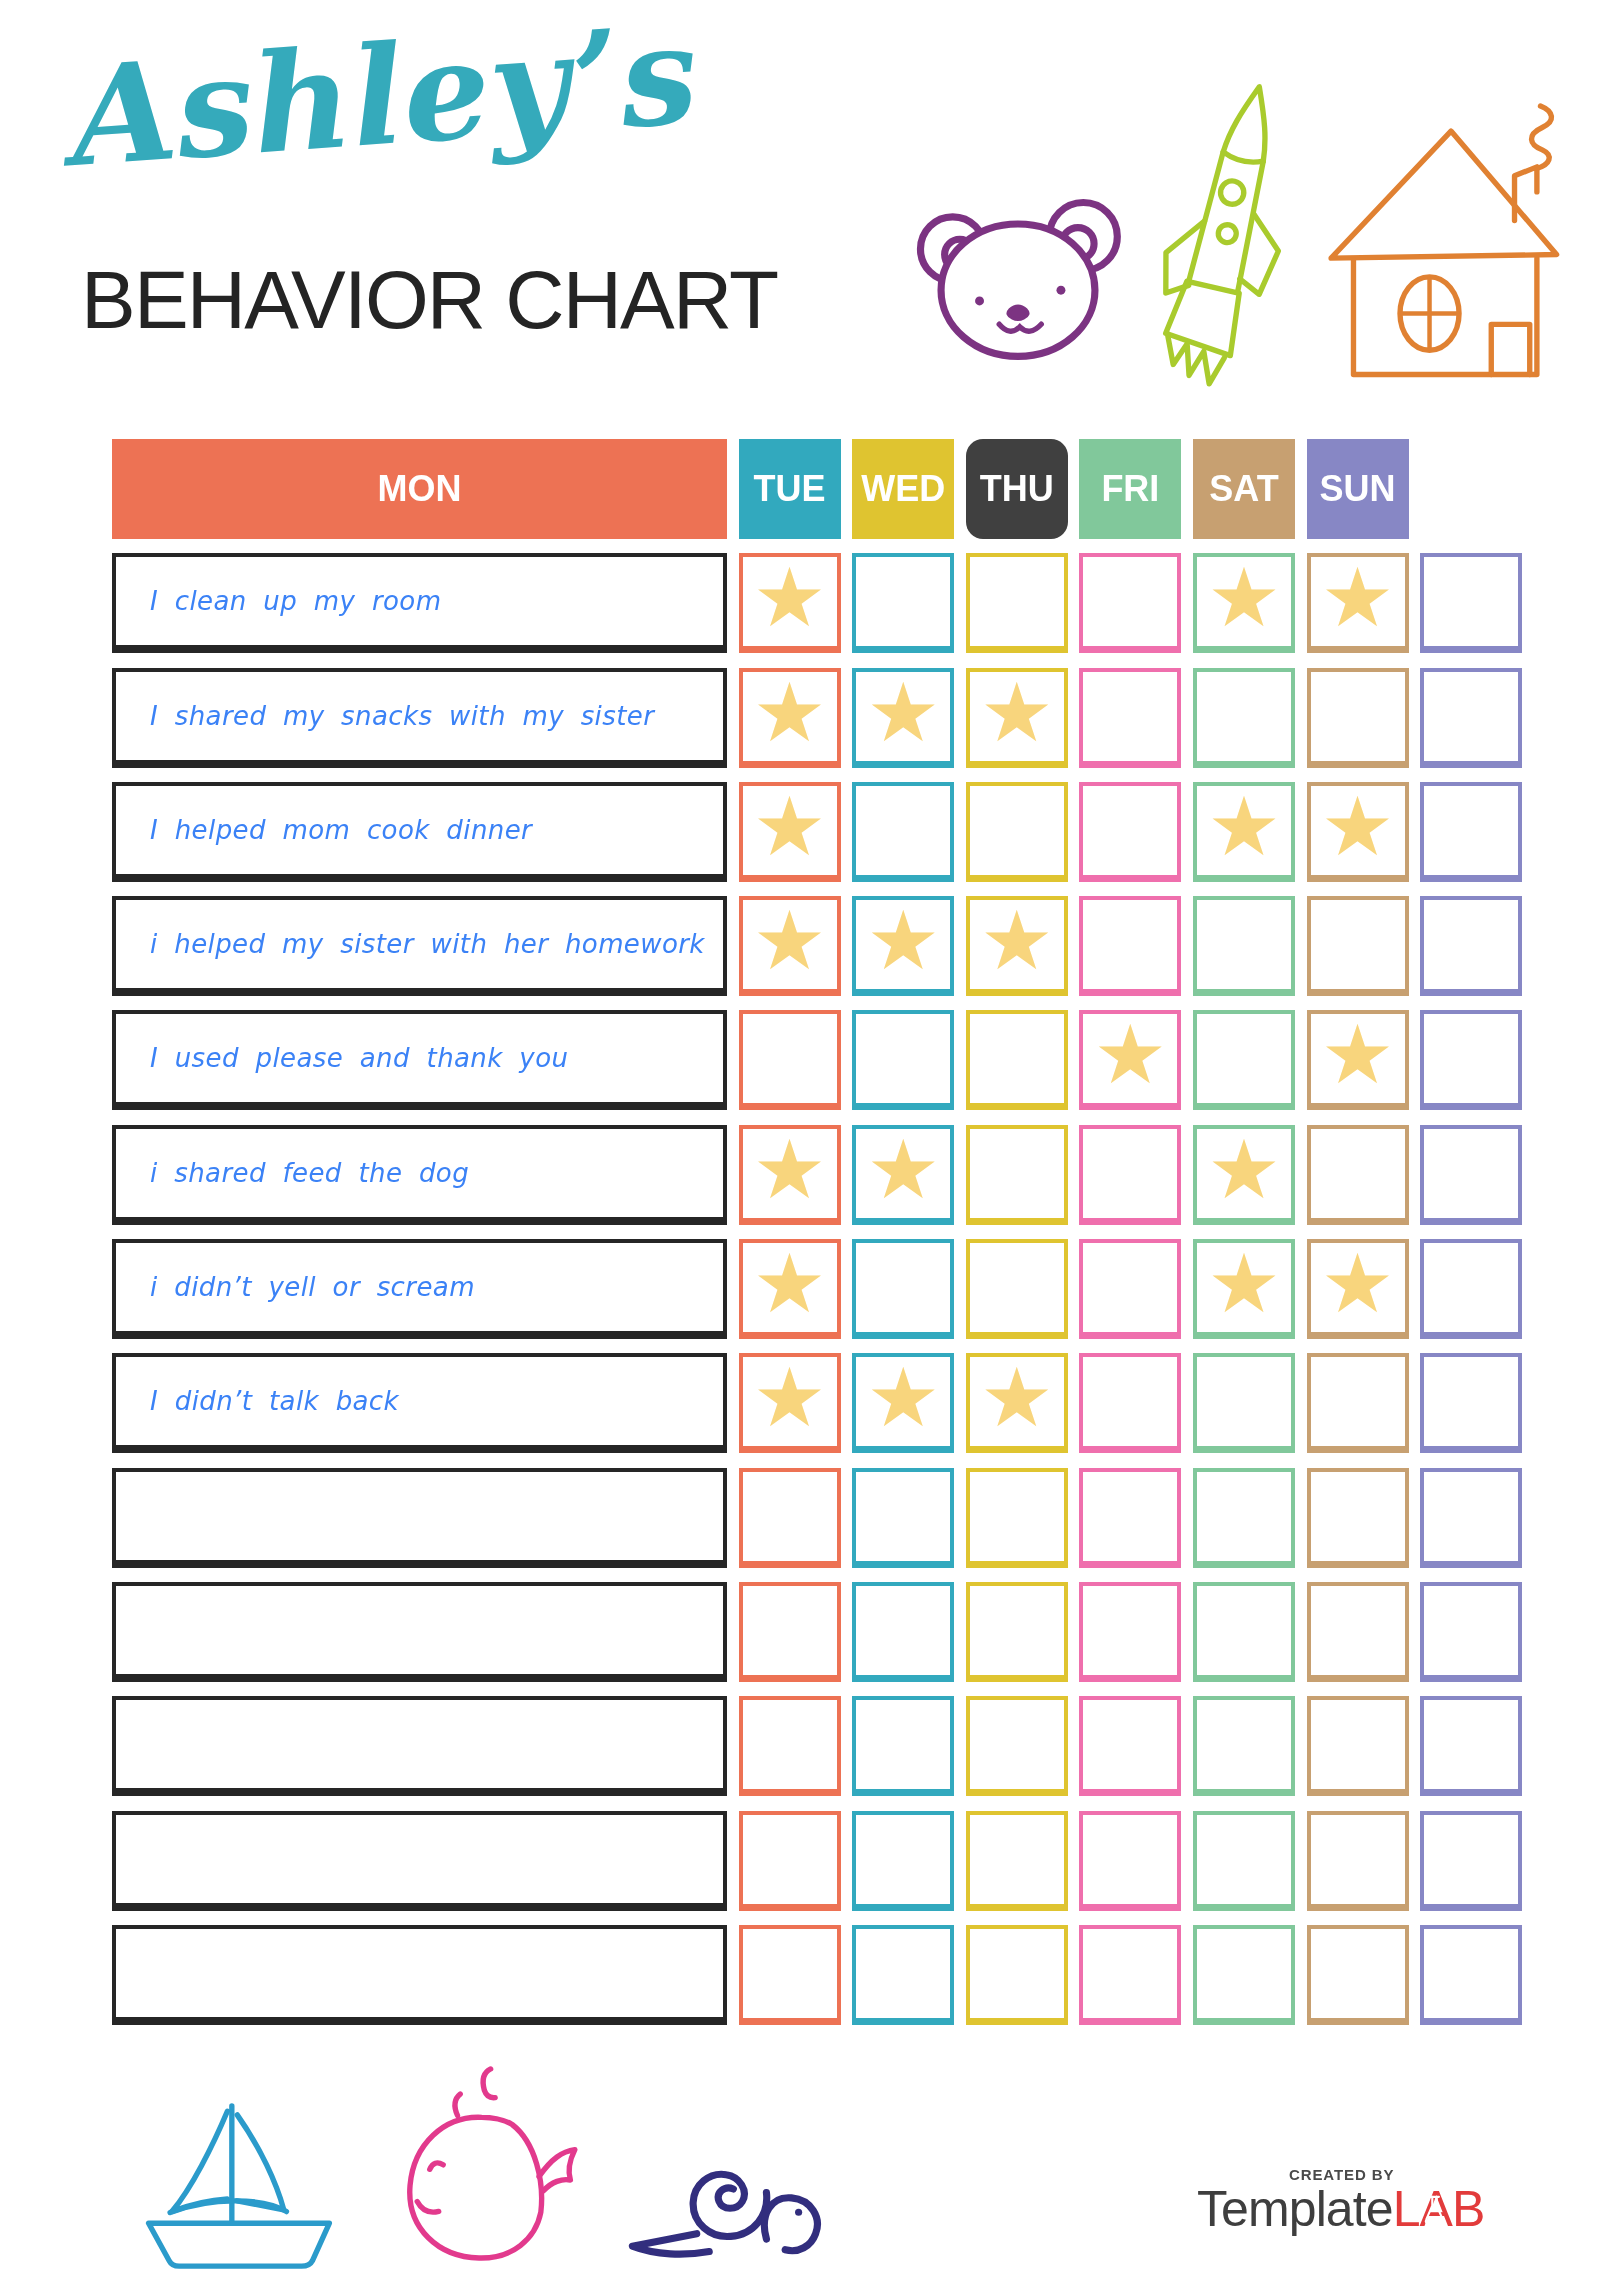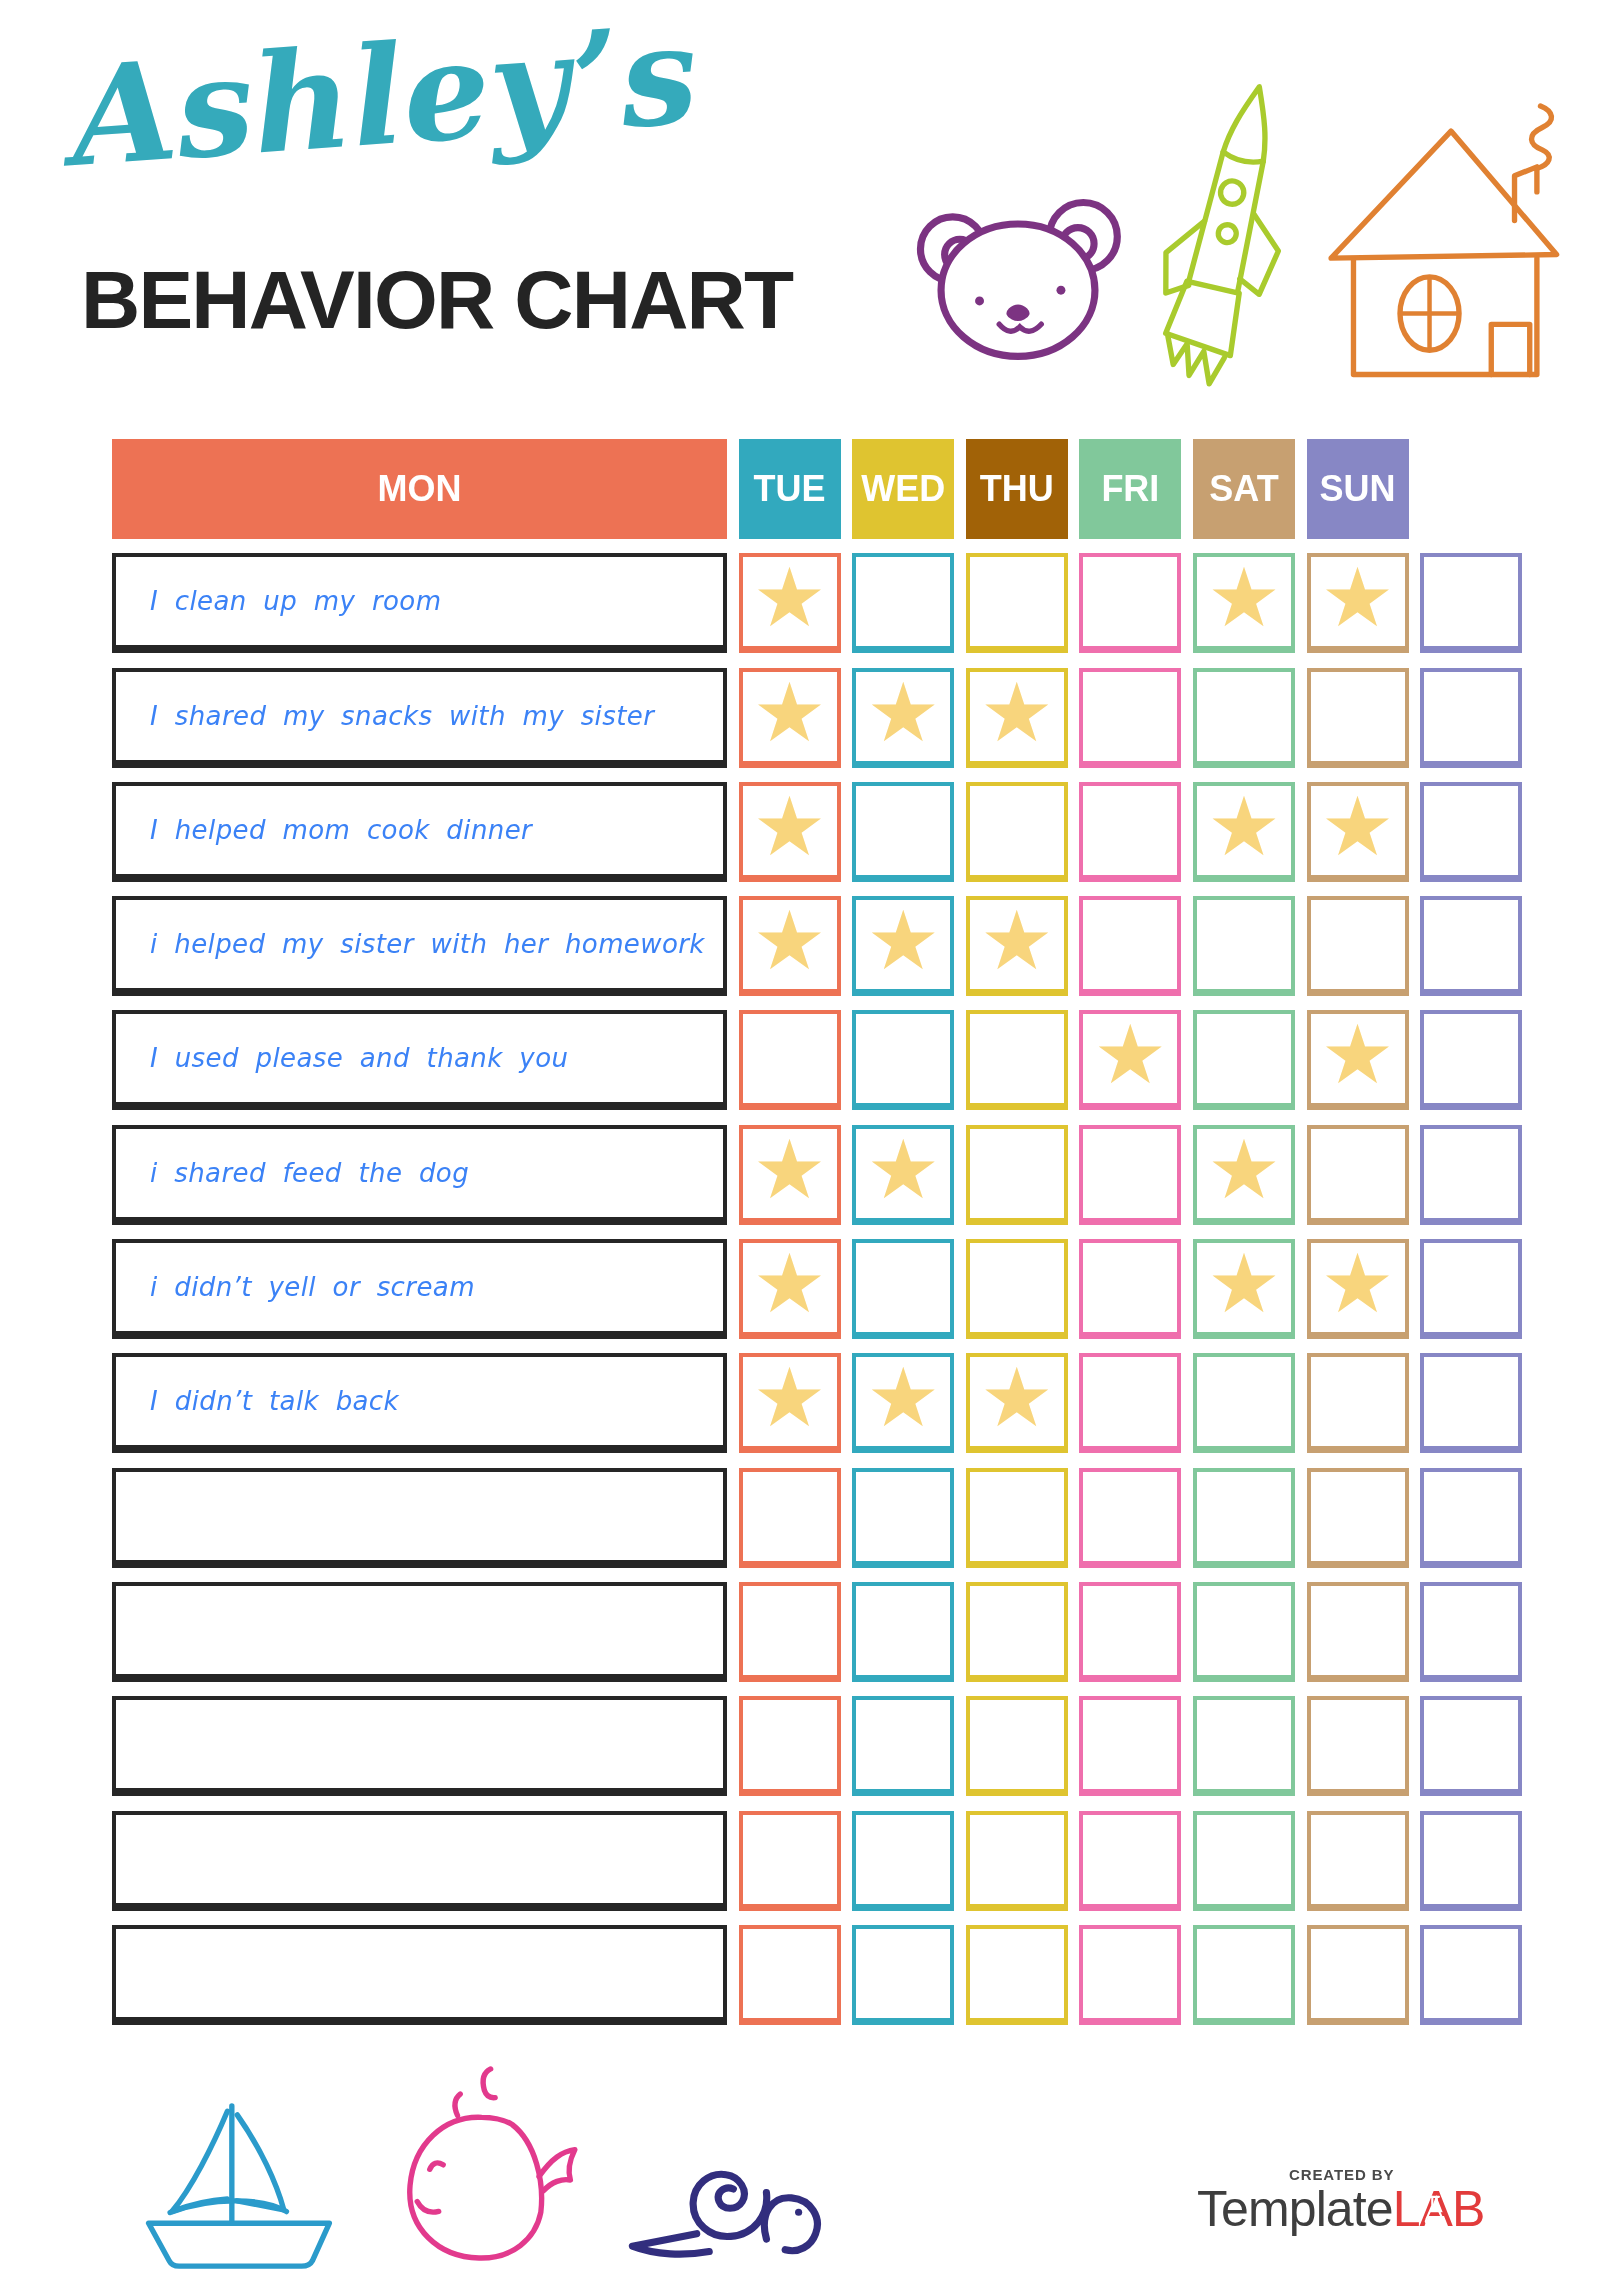--- a/index.html
+++ b/index.html
@@ -4,21 +4,21 @@
 <style>
   html,body{margin:0;padding:0;background:#ffffff;}
   .page{position:relative;width:1621px;height:2293px;background:#ffffff;overflow:hidden;
         font-family:"Liberation Sans",sans-serif;}
 
   
   .owner{position:absolute;left:77px;top:36px;
          font-family:"DejaVu Serif",serif;font-style:italic;font-weight:700;
          font-size:136px;line-height:1.2;color:#35aabb;transform:rotate(-4deg);transform-origin:left bottom;}
   .main-title{position:absolute;left:81px;top:253px;
-              font-weight:700;font-size:82px;letter-spacing:-1.8px;color:#242424;}
+              font-weight:400;font-size:82px;letter-spacing:-1.8px;color:#242424;}
 
   
   .doodle{position:absolute;}
   .doodle svg{display:block;}
 
   
   .chart{position:absolute;left:112px;top:439px;}
   .header-row,.body-grid{display:grid;grid-template-columns:615px repeat(7,102px);column-gap:11.6px;}
   .head-beh{height:100px;background:#2b2b2b;color:#ffffff;display:flex;align-items:center;
             padding-left:39px;box-sizing:border-box;font-weight:700;font-size:29px;letter-spacing:1.3px;}
@@ -89,21 +89,21 @@
       <path d="M197,320 L197,264 L240,264 L240,320"></path>
     </svg>
   </div>
 
   <div class="chart">
     <div class="header-row">
 
     <div class="day-head" style="background: rgb(237, 114, 84);">MON</div>
         <div class="day-head" style="background: rgb(50, 169, 190);">TUE</div>
         <div class="day-head" style="background: rgb(223, 196, 48);">WED</div>
-        <div class="day-head" style="background: #a16207;">THU</div>
+        <div class="day-head" style="background: #404040; border-radius: 17px;">THU</div>
         <div class="day-head" style="background: rgb(129, 200, 155);">FRI</div>
         <div class="day-head" style="background: rgb(199, 160, 113);">SAT</div>
         <div class="day-head" style="background: rgb(135, 135, 197);">SUN</div>
       </div>
     <div class="body-grid">
 
     <div class="beh-cell">
           <span class="beh-text">I clean up my room</span>
         </div>
         <div class="day-cell" style="border-color: rgb(237, 114, 84);">

